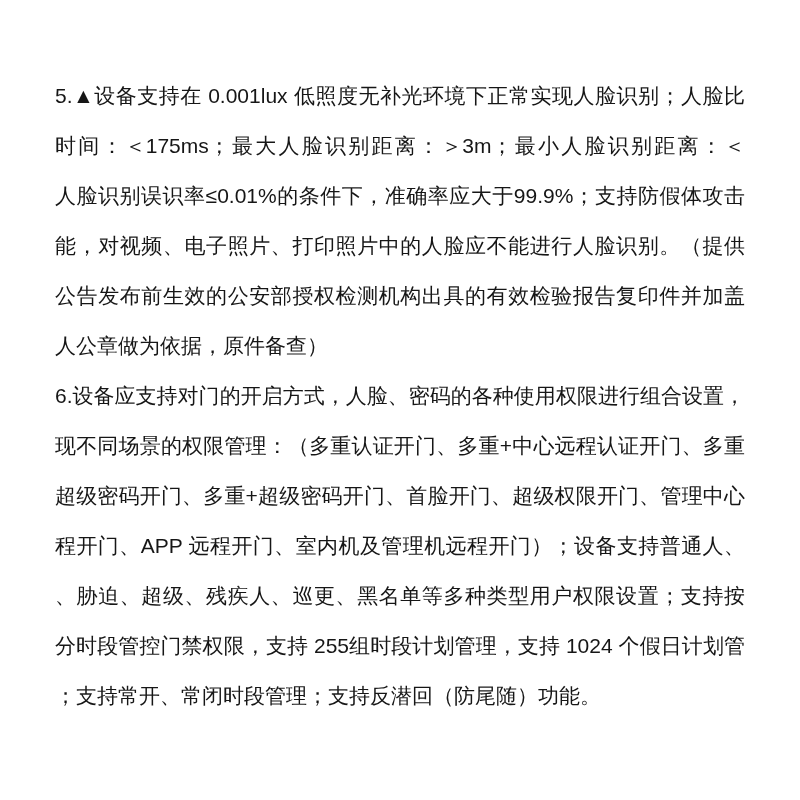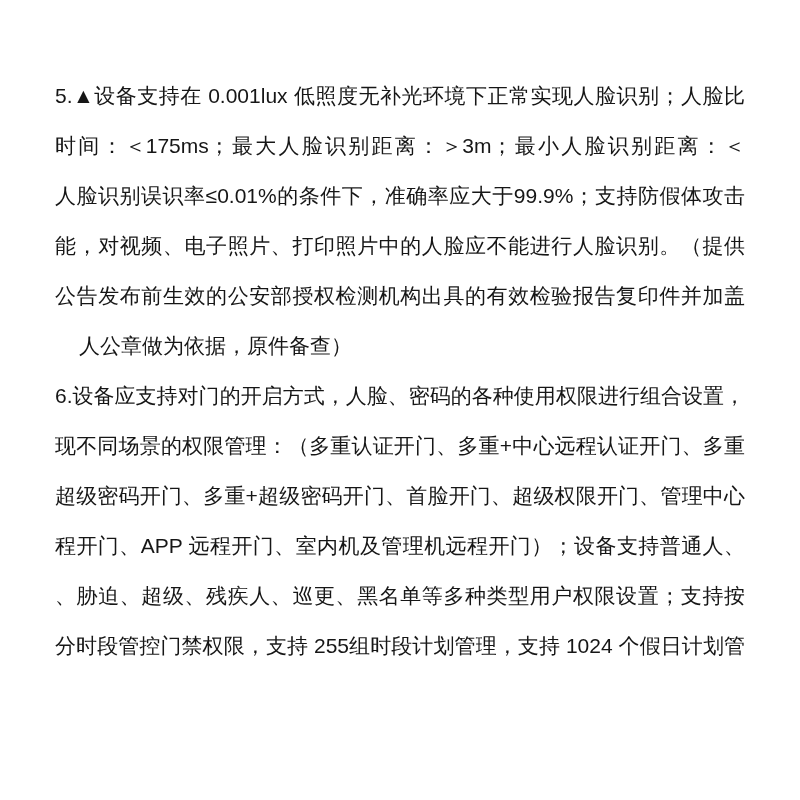--- a/index.html
+++ b/index.html
@@ -27,21 +27,20 @@
     line-height: 50px;
     font-size: 21px;
     text-align: justify;
     text-align-last: justify;
     -moz-text-align-last: justify;
     overflow: hidden;
     white-space: normal;
   }
   .line.short {
     text-align-last: left;
-    margin-left: 24px;
     -moz-text-align-last: left;
   }
 </style>
 </head>
 <body>
 
 <div class="page">
   <div class="textblock">
 
     <div>
@@ -53,16 +52,17 @@
       <div class="line short">人公章做为依据，原件备查）</div>
     </div>
 
     <div>
       <div class="line">6.设备应支持对门的开启方式，人脸、密码的各种使用权限进行组合设置，实</div>
       <div class="line">现不同场景的权限管理：（多重认证开门、多重+中心远程认证开门、多重+</div>
       <div class="line">超级密码开门、多重+超级密码开门、首脸开门、超级权限开门、管理中心远</div>
       <div class="line">程开门、APP 远程开门、室内机及管理机远程开门）；设备支持普通人、来宾</div>
       <div class="line">、胁迫、超级、残疾人、巡更、黑名单等多种类型用户权限设置；支持按时间</div>
       <div class="line">分时段管控门禁权限，支持 255组时段计划管理，支持 1024 个假日计划管理</div>
+      <div class="line short">；支持常开、常闭时段管理；支持反潜回（防尾随）功能。</div>
     </div>
 
   </div>
 </div>
 
 </body></html>

